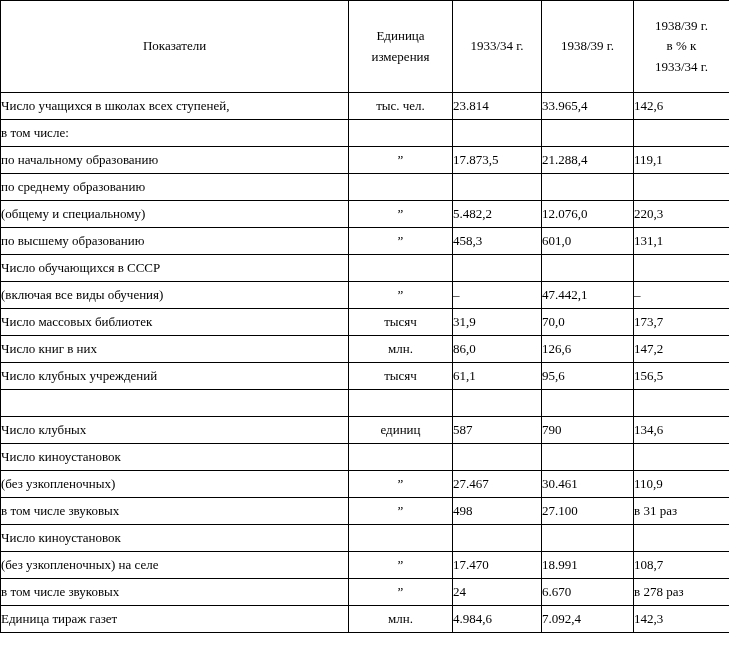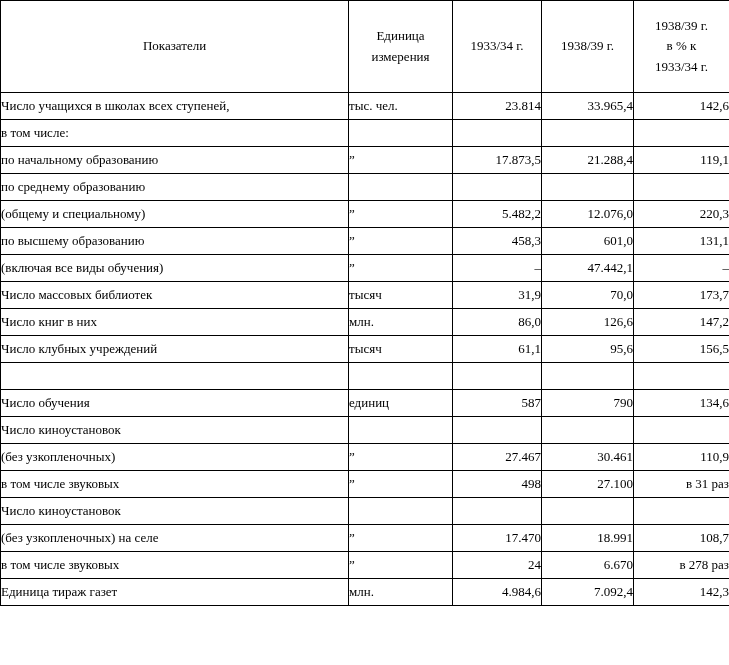--- a/index.html
+++ b/index.html
@@ -45,25 +45,25 @@
     vertical-align: top;
   }
   .hdr-cell .line { display: block; }
 
   td.label {
     text-align: left;
     padding: 3px 6px 3px 7px;
     line-height: 1.3;
   }
   td.num {
-    text-align: right;
+    text-align: left;
     padding: 3px 4px;
   }
   td.unit {
-    text-align: left;
+    text-align: center;
     padding: 3px 4px;
   }
   .row-h { height: 27px; }
 </style>
 </head>
 <body>
 
 <div class="sheet">
   <table class="stat">
     <colgroup>
@@ -132,20 +132,27 @@
         <td class="num">220,3</td>
       </tr>
       <tr class="row-h">
         <td class="label">по высшему образованию</td>
         <td class="unit">”</td>
         <td class="num">458,3</td>
         <td class="num">601,0</td>
         <td class="num">131,1</td>
       </tr>
       <tr class="row-h">
+        <td class="label">Число обучающихся в СССР</td>
+        <td class="unit"></td>
+        <td class="num"></td>
+        <td class="num"></td>
+        <td class="num"></td>
+      </tr>
+      <tr class="row-h">
         <td class="label">(включая все виды обучения)</td>
         <td class="unit">”</td>
         <td class="num">–</td>
         <td class="num">47.442,1</td>
         <td class="num">–</td>
       </tr>
       <tr class="row-h">
         <td class="label">Число массовых библиотек</td>
         <td class="unit">тысяч</td>
         <td class="num">31,9</td>
@@ -167,21 +174,21 @@
         <td class="num">156,5</td>
       </tr>
       <tr class="row-h">
         <td class="label"></td>
         <td class="unit"></td>
         <td class="num"></td>
         <td class="num"></td>
         <td class="num"></td>
       </tr>
       <tr class="row-h">
-        <td class="label">Число обучения</td>
+        <td class="label">Число клубных</td>
         <td class="unit">единиц</td>
         <td class="num">587</td>
         <td class="num">790</td>
         <td class="num">134,6</td>
       </tr>
       <tr class="row-h">
         <td class="label">Число киноустановок</td>
         <td class="unit"></td>
         <td class="num"></td>
         <td class="num"></td>

